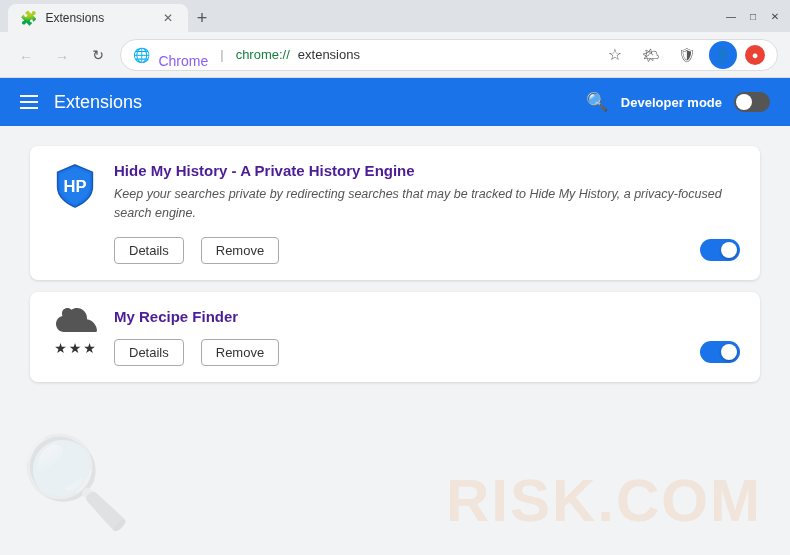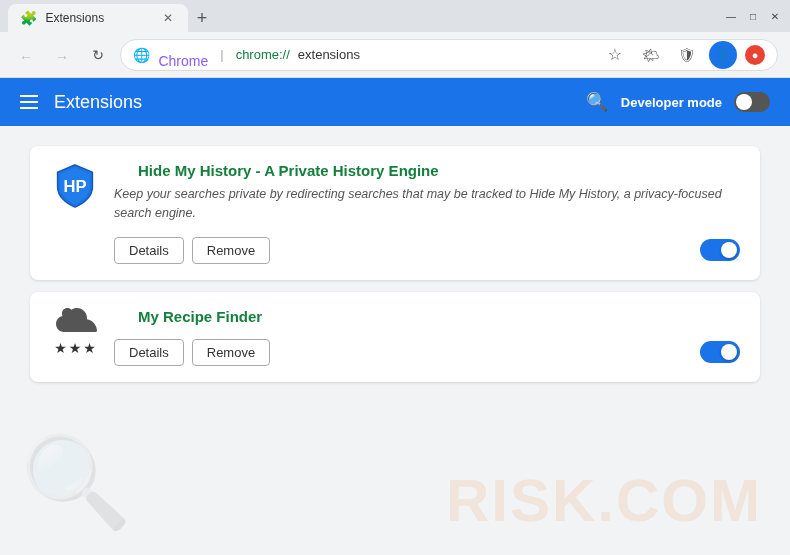--- a/index.html
+++ b/index.html
@@ -214,34 +214,33 @@
       flex-shrink: 0;
       display: flex; align-items: center; justify-content: flex-end;
       font-size: 36px;
     }
     .ext-info {
       flex: 1;
     }
     .ext-name {
       font-size: 15px;
       font-weight: 600;
-      color: #15803d;
+      color: #4c1d95;
       margin-bottom: 6px;
-      margin-left: 24px;
     }
     .ext-desc {
       font-size: 12.5px;
       color: #555;
       line-height: 1.5;
       font-style: italic;
     }
     .ext-actions {
       display: flex;
       align-items: center;
-      gap: 8px;
+      gap: 17px;
       margin-top: 14px;
     }
     .ext-btn {
       padding: 5px 14px;
       border: 1px solid #aaa;
       border-radius: 4px;
       background: #fff;
       font-size: 13px;
       color: #333;
       cursor: pointer;

